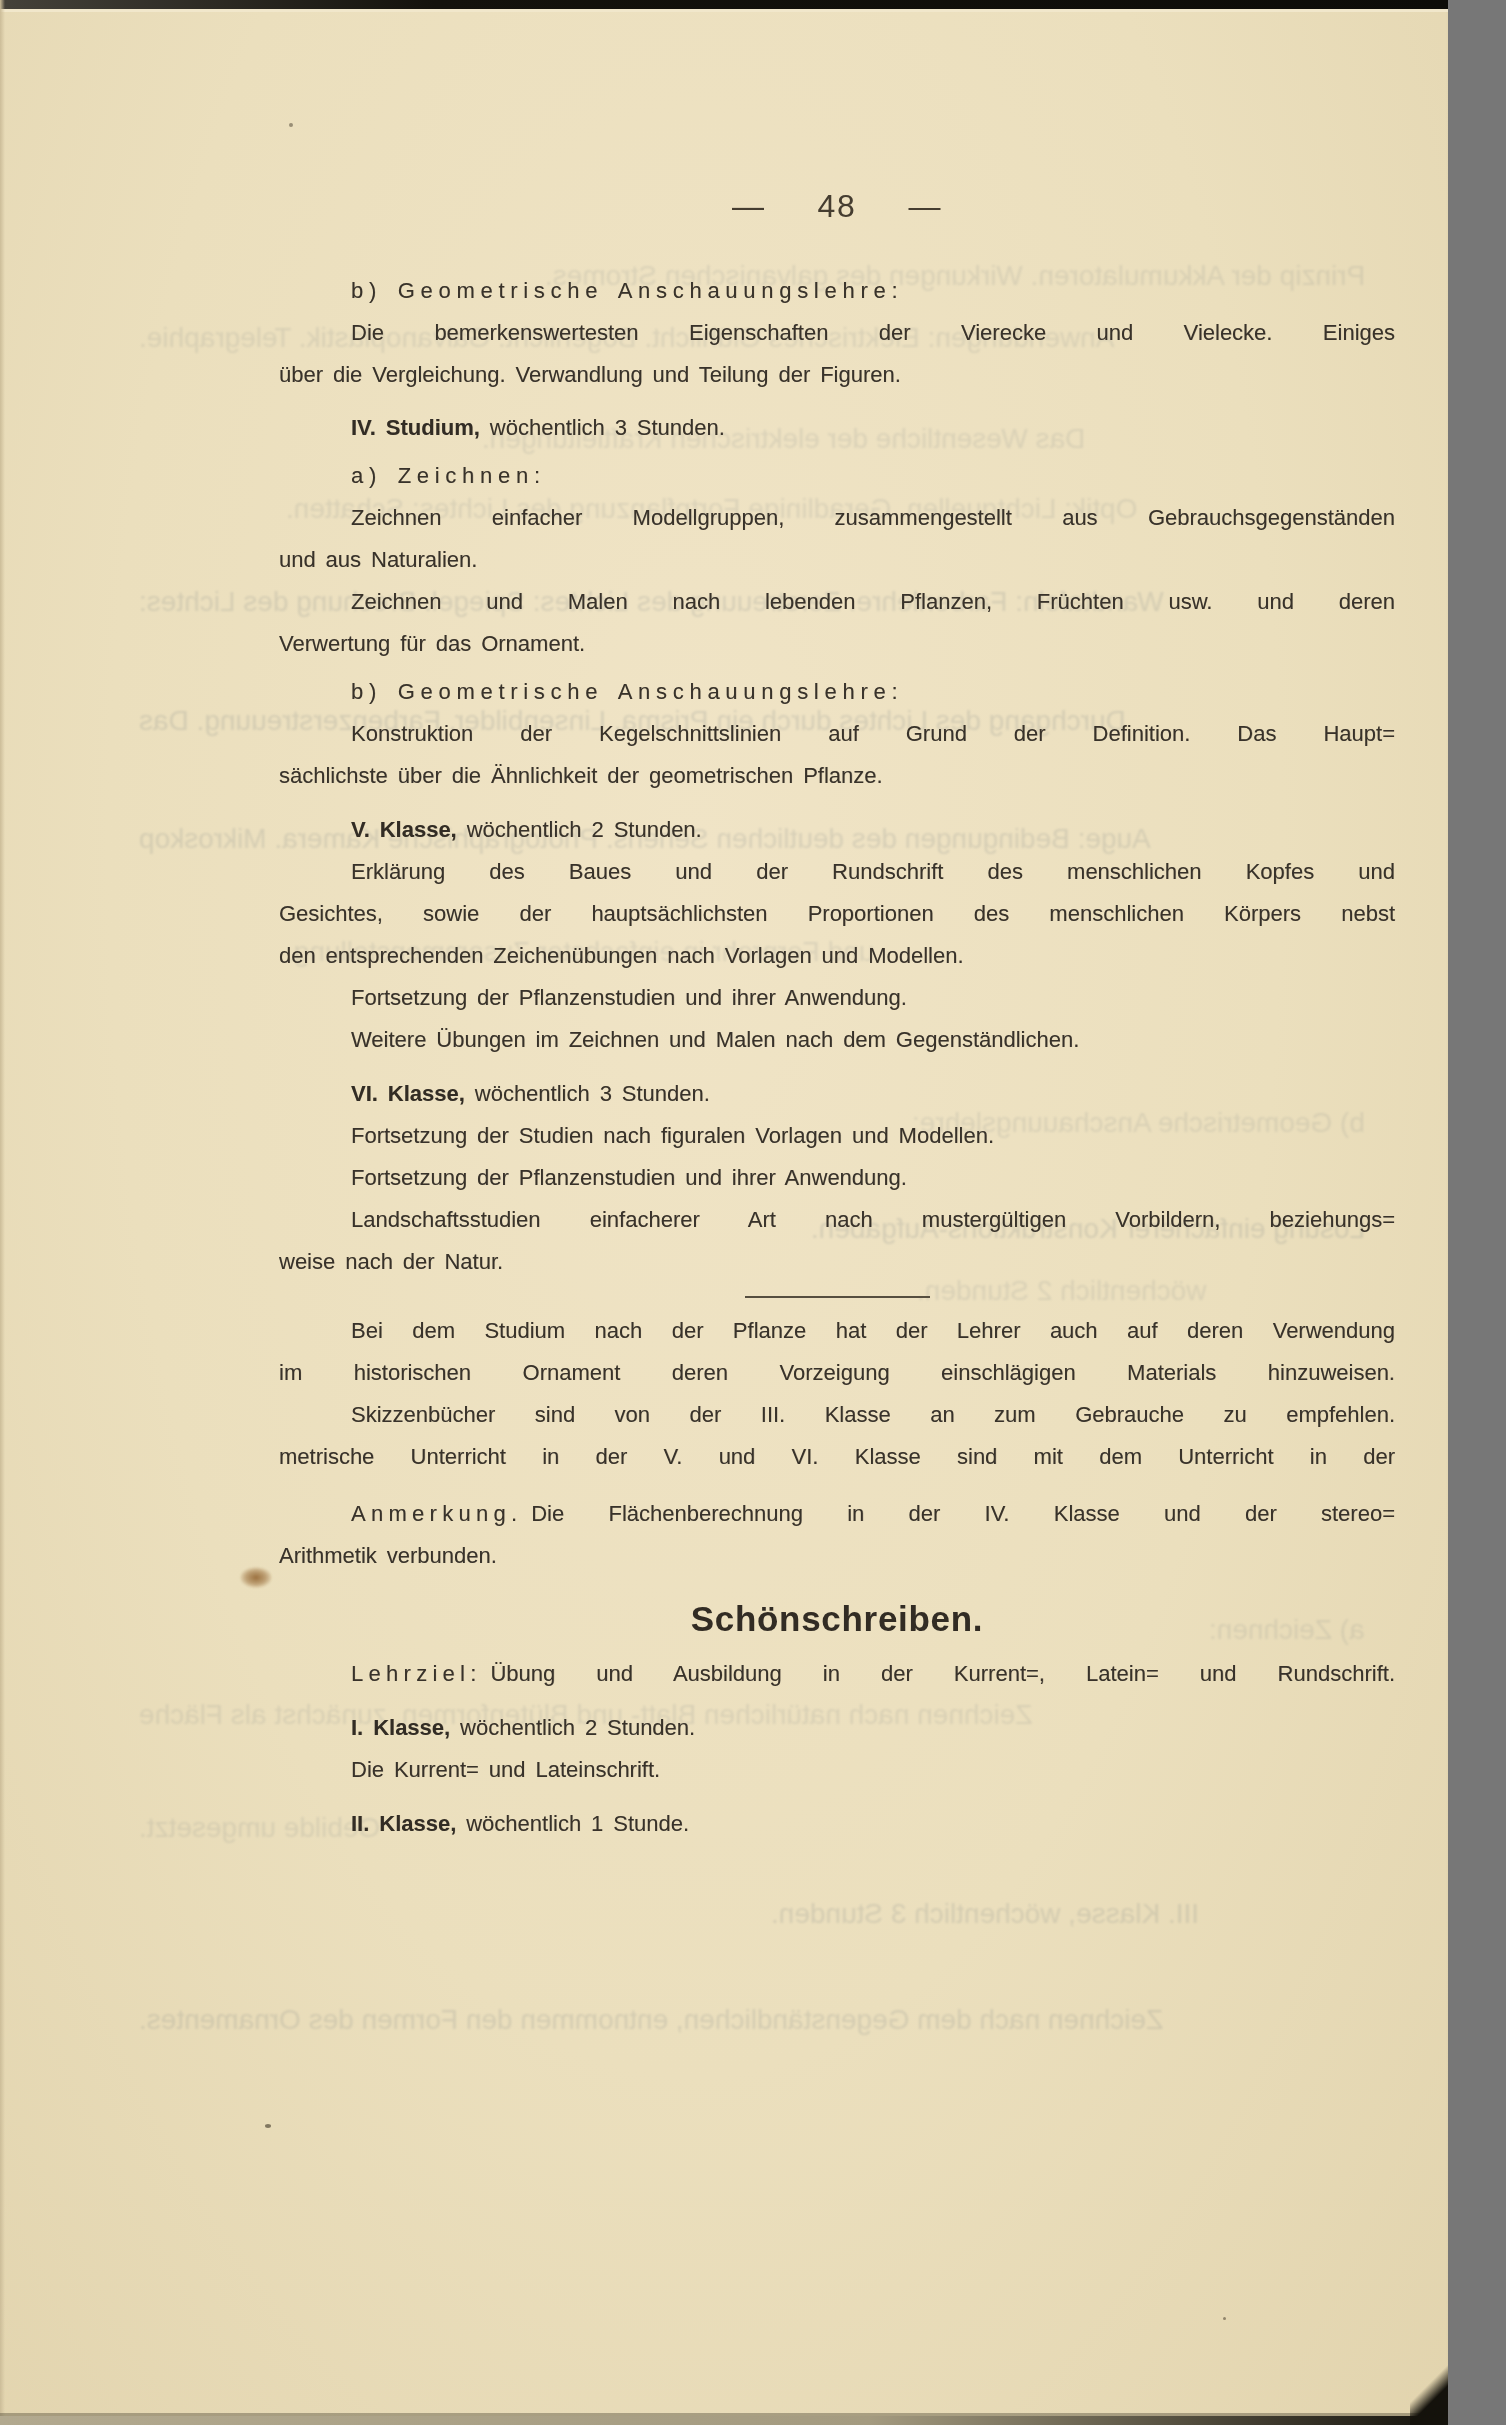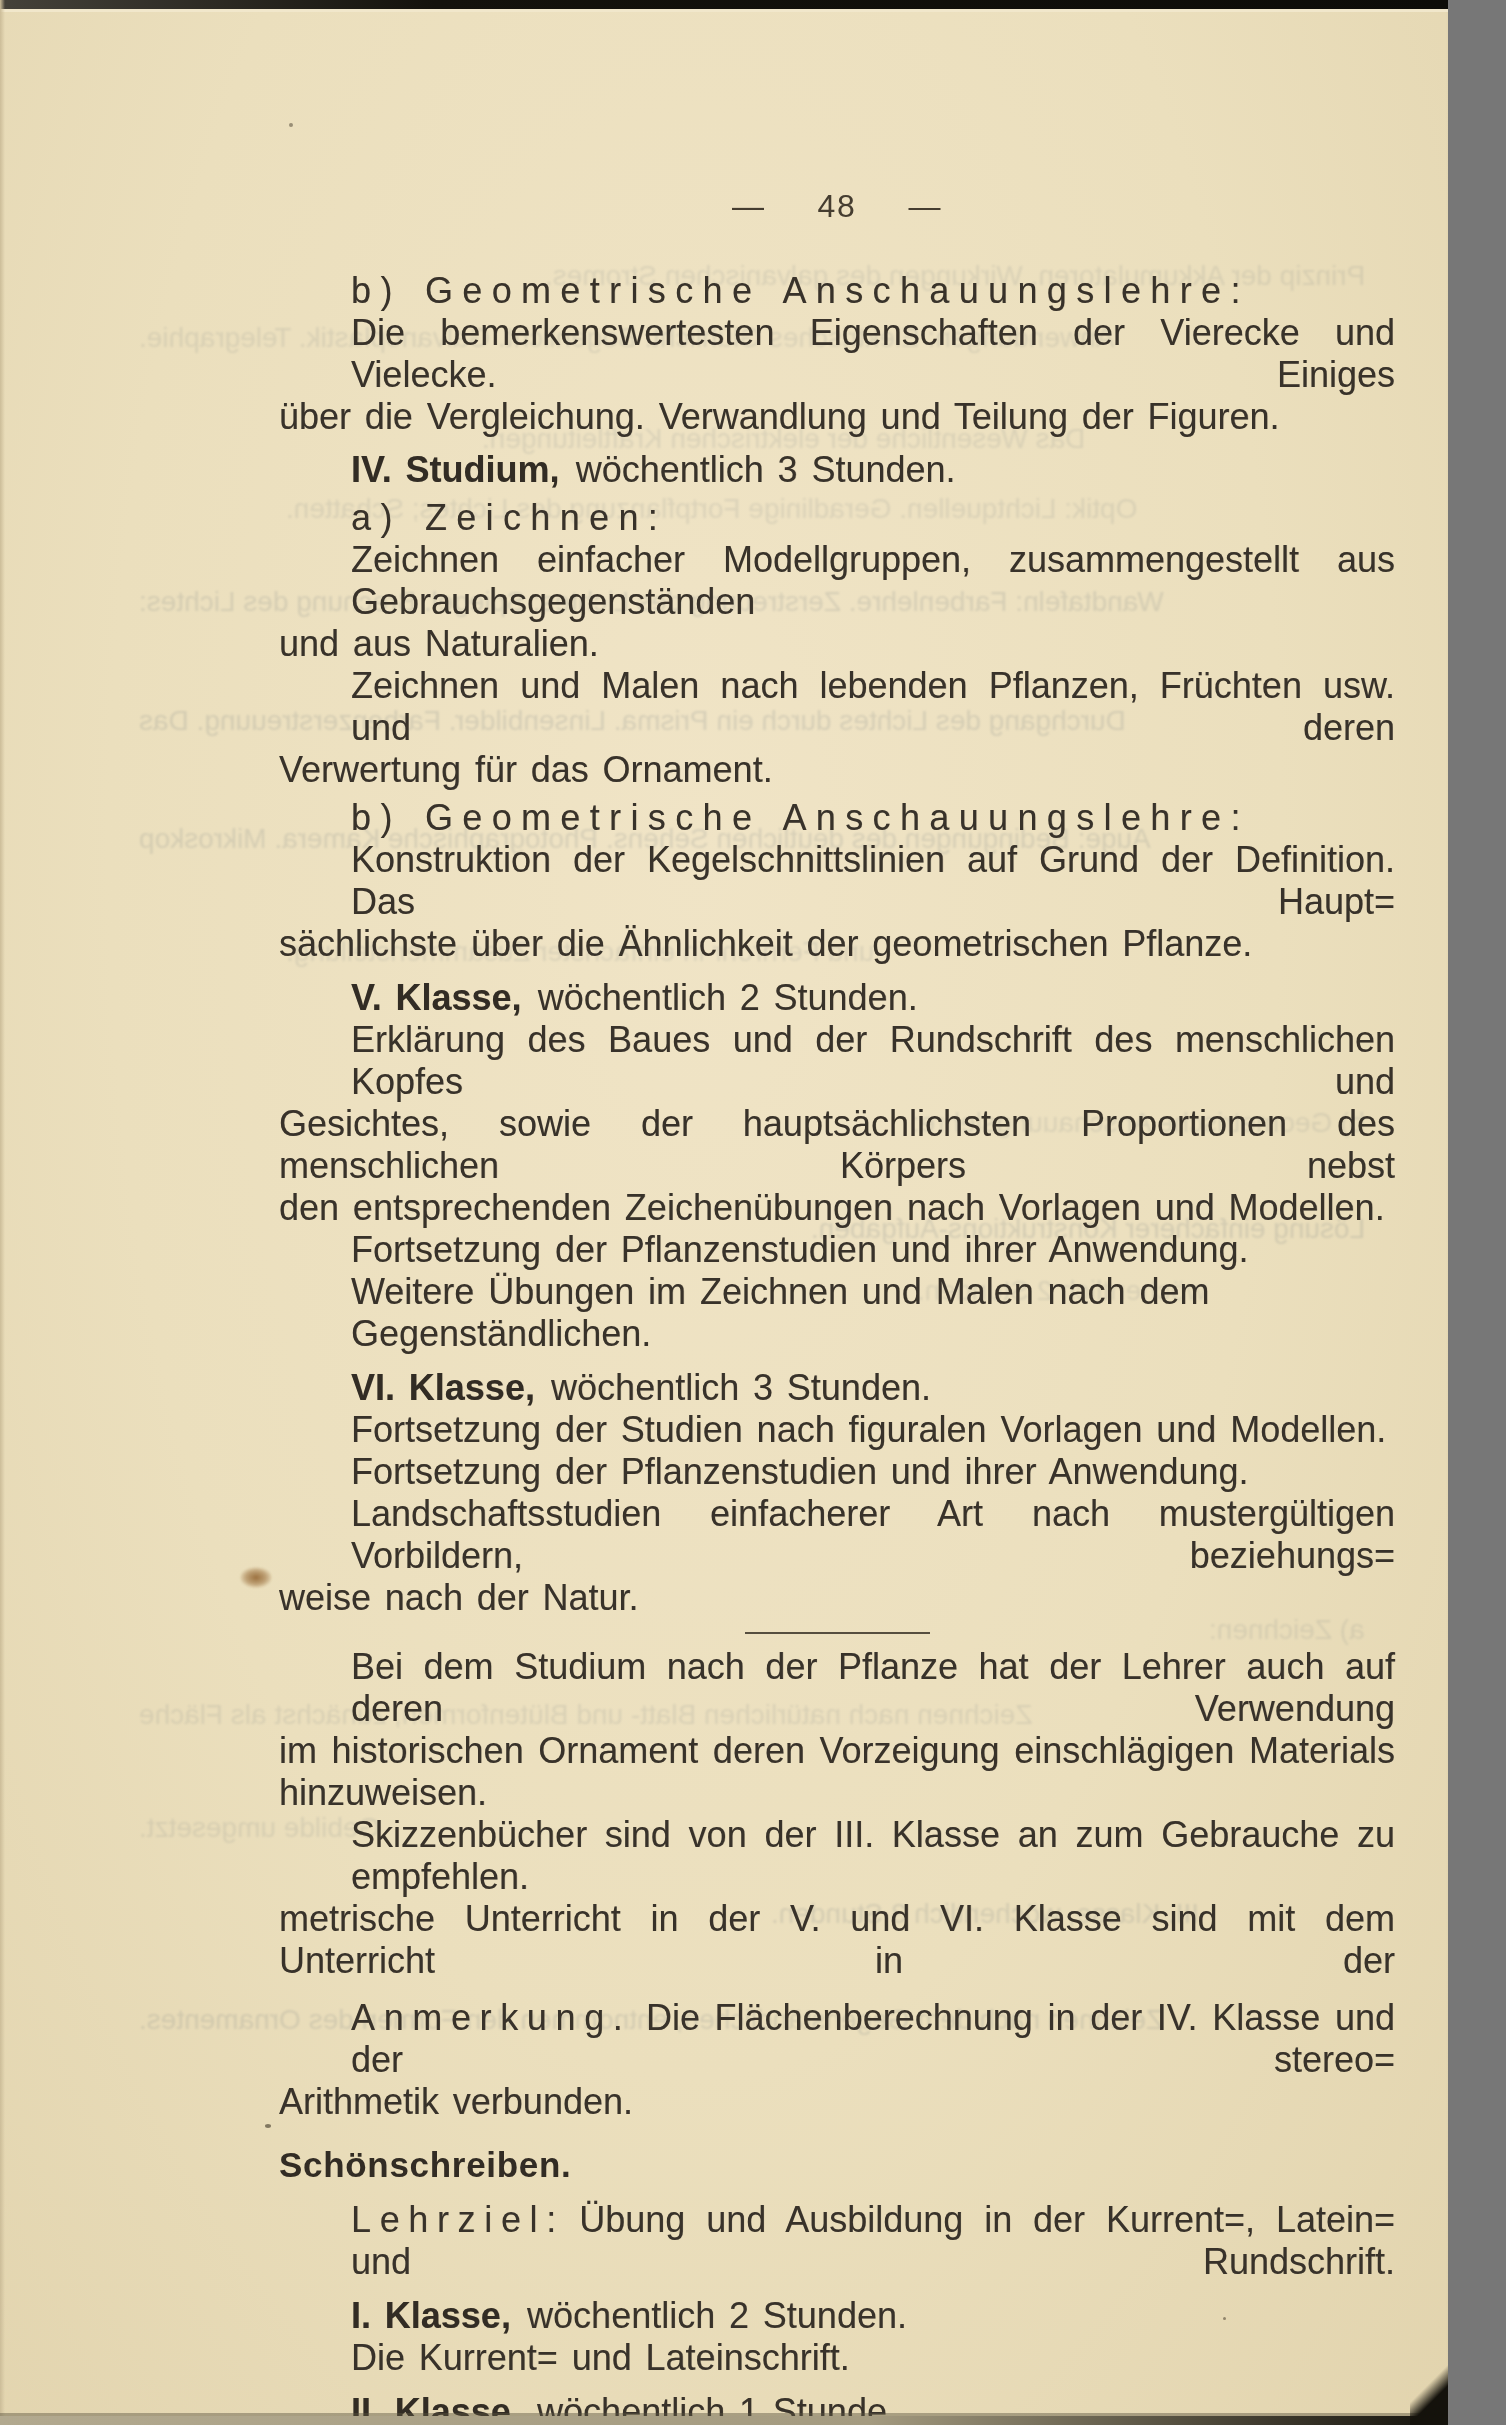--- a/index.html
+++ b/index.html
@@ -43,31 +43,31 @@
   .g4{top:586px;left:139px;opacity:.16;}  .g5{top:705px;left:139px;opacity:.17;}
   .g6{top:823px;left:139px;opacity:.16;} .g7{top:936px;left:286px;}
   .g8{top:1107px;right:83px;}  .g9{top:1213px;right:83px;opacity:.17;}
   .g10{top:1275px;right:241px;} .g11{top:1614px;right:83px;}
   .g12{top:1699px;left:139px;}  .g13{top:1812px;left:139px;}
   .g14{top:1898px;right:249px;opacity:.16;} .g15{top:2004px;left:139px;opacity:.16;}
   
   .pageno{position:absolute;top:188px;left:279px;width:1116px;text-align:center;
     font-size:32px;color:#453d30;word-spacing:1.3em;letter-spacing:.05em;}
   .text{position:absolute;left:279px;top:264px;width:1116px;}
-  .l{font-size:36px;line-height:42px;word-spacing:3.8px;
+  .l{font-size:22px;line-height:42px;word-spacing:3.8px;
      text-shadow:0.3px 0.3px 0 rgba(56,50,42,.3);}
   .fill{text-align:justify;text-align-last:justify;}
   .ind{padding-left:72px;}
   .shead{letter-spacing:.26em;margin-top:6px;}
   .khead{margin-top:11.3px;}
   .kbold{font-weight:bold;margin-right:.45em;color:#322c24;}
   .lead{letter-spacing:.24em;margin-right:.4em;}
   .mt16{margin-top:12px;} .mt20{margin-top:15px;}
   .rule{width:185px;height:2.3px;background:#564e3f;margin:12.8px auto 11.3px auto;}
-  .chead{font-weight:bold;color:#322c24;}
+  .chead{text-align:center;font-weight:bold;color:#322c24;}
   .h-schoen{font-size:35px;line-height:45px;margin-top:19.6px;letter-spacing:.02em;}
 </style>
 </head>
 <body>
 
 <div class="page">
 
   <div class="ghost g0">Prinzip der Akkumulatoren. Wirkungen des galvanischen Stromes.</div>
   <div class="ghost g1">Anwendungen: Elektrisches Glühlicht. Bogenlicht. Galvanoplastik. Telegraphie.</div>
   <div class="ghost g2">Das Wesentliche der elektrischen Kraftleitungen.</div>

